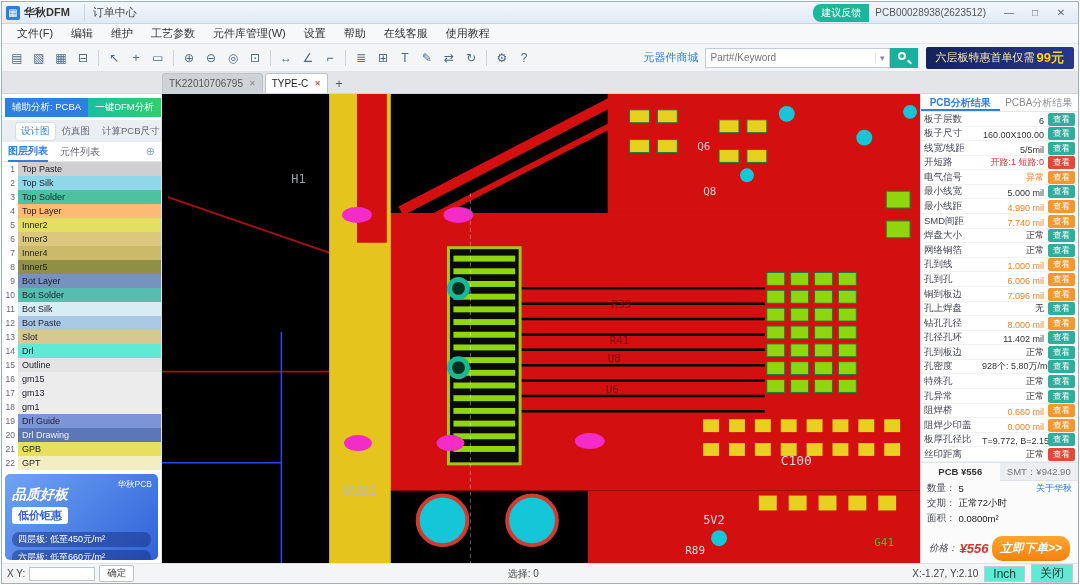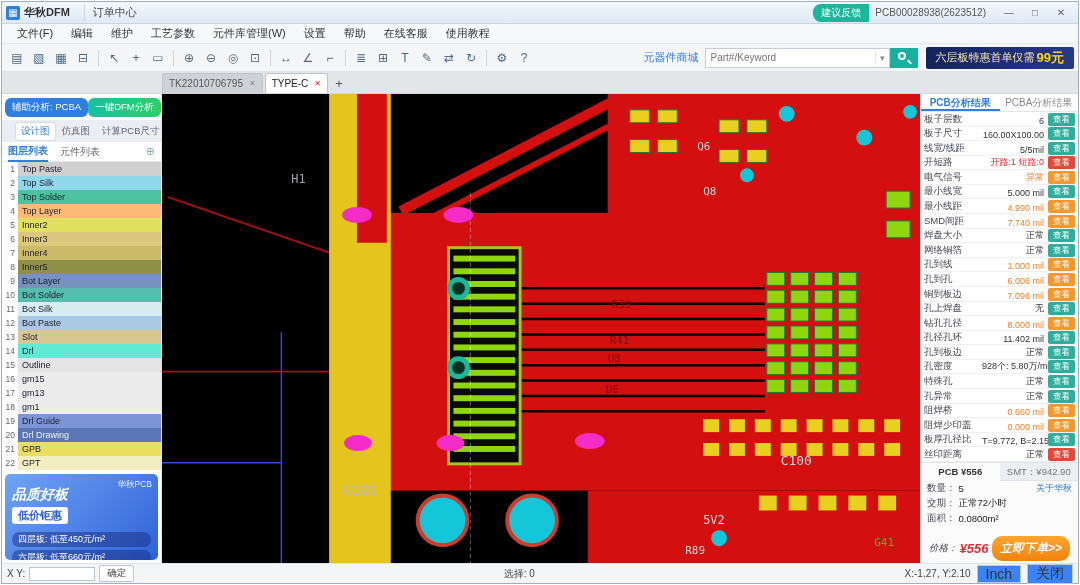--- a/index.html
+++ b/index.html
@@ -46,21 +46,21 @@
 
   
   .main { flex:1; display:flex; min-height:0; }
   .left { width:160px; border-right:1px solid #dfe2e6; display:flex; flex-direction:column; background:#fff; }
   .canvas-wrap { flex:1; background:#000; position:relative; min-width:0; }
   .canvas-wrap svg { width:100%; height:100%; display:block; }
   .right { width:158px; border-left:1px solid #dfe2e6; display:flex; flex-direction:column; background:#fff; }
 
   
   .side-btns { height:26px; display:flex; align-items:center; justify-content:space-between; padding:0 3px; }
-  .pill { border-radius:6px; color:#fff; font-size:9.5px; padding:3px 7px; white-space:nowrap; }
+  .pill { border-radius:0; color:#fff; font-size:9.5px; padding:3px 7px; white-space:nowrap; }
   .pill.blue { background:#2f7fe0; }
   .pill.teal { background:linear-gradient(90deg,#17c0a0,#2fd06a); }
   .view-tabs { height:22px; background:#eaeef3; display:flex; align-items:center; padding:0 14px; gap:2px; }
   .chip { font-size:9.5px; color:#667; padding:2px 5px; border-radius:3px; white-space:nowrap; }
   .chip.active { background:#fff; color:#2f7fe0; box-shadow:0 0 2px rgba(0,0,0,.25); }
   .list-tabs { height:20px; display:flex; align-items:center; border-bottom:1px solid #e3e6ea; padding:0 6px; gap:12px; }
   .ltab { font-size:10px; color:#667; padding:2px 0; }
   .ltab.active { color:#2f7fe0; border-bottom:2px solid #2f7fe0; font-weight:bold; }
   .list-gear { margin-left:auto; color:#8aa; font-size:11px; }
   .layer-list { height:308px; overflow:hidden; }
@@ -94,21 +94,21 @@
   .about-link { margin-left:auto; color:#2f7fe0; font-size:9px; }
   .price-row { display:flex; align-items:center; padding:2px 8px; margin-top:auto;font-style:italic; }
   .price-label { font-size:9.5px; color:#445; }
   .price-val { color:#e03030; font-weight:bold; font-size:13px; margin-left:2px; }
   .order-btn { margin-left:auto; background:linear-gradient(#ffa62e,#f2820f); color:#fff; font-size:12px; font-weight:bold; border-radius:10px; padding:4px 8px; white-space:nowrap; }
 
   
   .statusbar { height:20px; background:#f4f5f7; border-top:1px solid #dfe2e6; display:flex; align-items:center; padding:0 5px; font-size:10px; color:#444; }
   .xy-input { width:66px; height:14px; border:1px solid #bcc4cc; background:#fff; font-size:9px; margin:0 4px; font-family:inherit; }
   .confirm-btn { border:1px solid #bcc4cc; background:#fff; border-radius:2px; padding:1px 7px; font-size:9.5px; color:#444; }
-  .sb-box { border:1px solid #c4cad2; background:#3b82f6; padding:0 8px; margin-left:6px; font-size:14px; color:#333; }
+  .sb-box { border:1px solid #c4cad2; background:#5eead4; padding:0 8px; margin-left:6px; font-size:12px; color:#333; }
 </style>
 </head>
 <body>
 
 <div class="app">
 
   <div class="titlebar">
     <span class="appicon">▦</span>
     <span class="apptitle">华秋DFM</span>
     <span class="ordercenter">订单中心</span>

